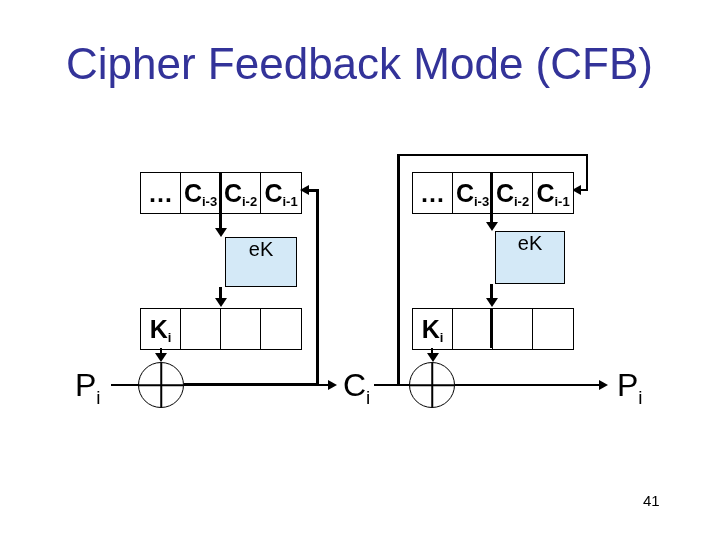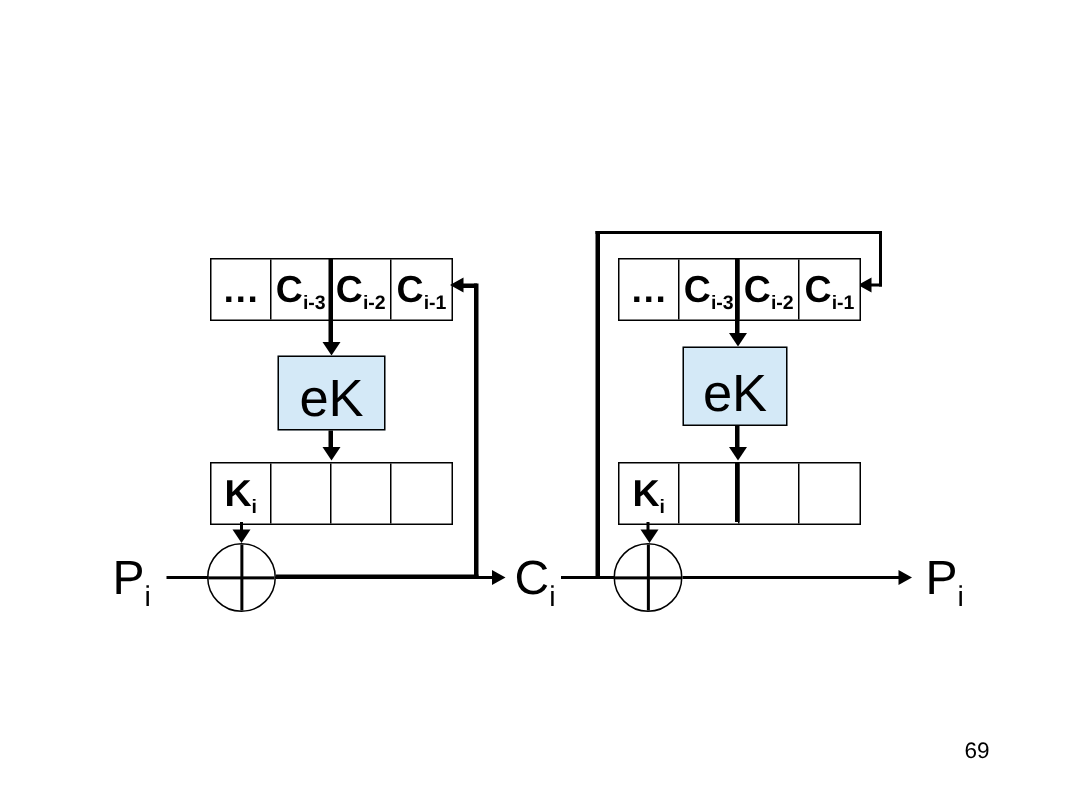--- a/index.html
+++ b/index.html
@@ -14,22 +14,23 @@
   .register { position:absolute; display:flex; border:1px solid var(--diagram-line,#000); background:#fff; }
   .cell {
     width:40px; height:40px; box-sizing:border-box; border-right:1px solid var(--diagram-line,#000);
     display:flex; align-items:center; justify-content:center;
   }
   .cell:last-child { border-right:none; }
   .cell .b { font-size:25px; font-weight:bold; line-height:1; }
   .cell .s { font-size:13px; font-weight:bold; line-height:1; position:relative; top:8px; }
   .ek-box {
     position:absolute; box-sizing:border-box; border:1px solid var(--diagram-line,#000);
-    background:var(--ek-box-fill,#d4e9f7); display:flex; align-items:flex-end; justify-content:center;
-    font-size:35px;
+    background:var(--ek-box-fill,#d4e9f7); display:flex; align-items:flex-start; justify-content:center;
+    font-size:20px;
+    margin-left:40px;
   }
   .vline, .hline { position:absolute; background:var(--diagram-line,#000); }
   .arr-down {
     position:absolute; width:0; height:0;
     border-left:6px solid transparent; border-right:6px solid transparent;
     border-top:9px solid var(--diagram-line,#000);
   }
   .arr-left {
     position:absolute; width:0; height:0;
     border-top:5px solid transparent; border-bottom:5px solid transparent;
@@ -48,20 +49,21 @@
   .xor .hx { position:absolute; top:50%; left:0; right:0; height:1.5px; transform:translateY(-50%); background:var(--diagram-line,#000); }
   .io-label { position:absolute; font-size:32px; line-height:1; white-space:nowrap;text-align:center; }
   .io-label .s { font-size:19px; position:relative; top:8px; }
   .footer { position:absolute; top:492px; font-size:15px; line-height:1.2; }
 </style>
 </head>
 <body>
 
 <div class="slide">
 
+  <div class="title">Cipher Feedback Mode (CFB)</div>
 
   <div class="register" style="left:140px; top:172px;">
     <div class="cell">
         <span class="b">…</span>
         <span class="s"></span>
       </div>
     <div class="cell">
         <span class="b">C</span>
         <span class="s">i-3</span>
       </div>
@@ -188,15 +190,15 @@
   </div>
 
   <div class="hline" style="left:374px; top:384px; width:36px; height:2px;"></div>
 
   <div class="hline" style="left:455px; top:384px; width:145px; height:2px;"></div>
   <div class="arr-right" style="left:599px; top:380px;"></div>
   <div class="io-label" style="left:617px; top:369px;">
     <span>P</span><span class="s">i</span>
   </div>
 
-  <div class="footer" style="left:643px;">69</div>
+  <div class="footer" style="left:643px;">41</div>
 
 </div>
 
 </body></html>

